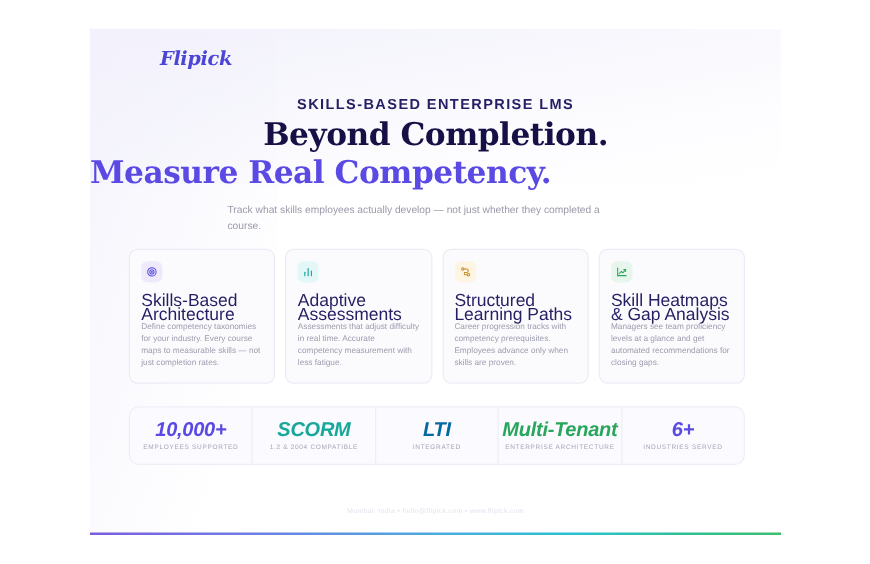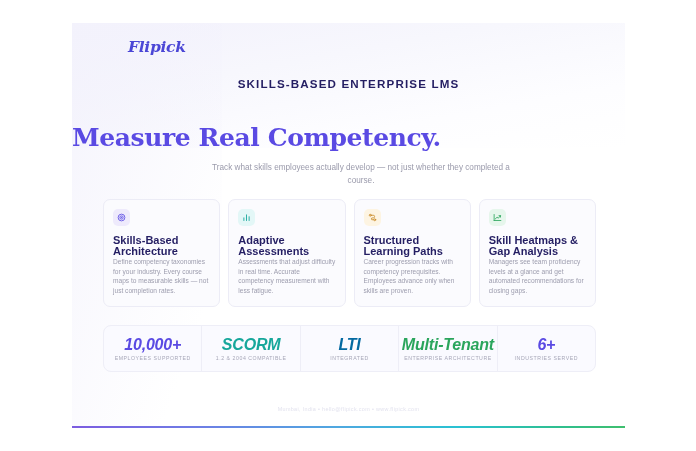--- a/index.html
+++ b/index.html
@@ -72,22 +72,22 @@
     left: 0; top: 100px; width: 553px;
     text-align: left;
     font-family: "DejaVu Serif", serif;
     font-weight: bold;
     font-size: 25px;
     letter-spacing: -0.4px;
     color: #5a4ae3;
   }
   .sub {
     position: absolute;
-    left: 134px; top: 139px; width: 310px;
-    text-align: center;
+    left: 110px; top: 139px; width: 310px;
+    text-align: left;
     font-size: 8.2px;
     line-height: 12.5px;
     color: #9a9aab;
   }
 
   
   .cards {
     position: absolute;
     left: 31px; top: 176px;
     width: 493px;
@@ -108,22 +108,22 @@
     border-radius: 5px;
     display: flex; align-items: center; justify-content: center;
     margin-bottom: 9px;
   }
   .badge svg { display:block; }
   .b-purple { background: #eeeafc; }
   .b-teal   { background: #e3f7f7; }
   .b-amber  { background: #fdf4e2; }
   .b-green  { background: #e6f6ec; }
   .card-title {
-    font-size: 11px;
-    font-weight: bold;
+    font-size: 14px;
+    font-weight: normal;
     color: #241e63;
     line-height: 11px;
     margin-bottom: 0;
   }
   .card-body {
     font-size: 6.6px;
     line-height: 9.6px;
     color: #9d9dae;
   }
 
@@ -181,20 +181,21 @@
 
 <div id="stage">
   <div class="slide">
 
     <div class="slide-headerwash"></div>
     <div class="slide-leftwash"></div>
 
     <div class="logo">Flipick</div>
 
     <div class="eyebrow">SKILLS-BASED ENTERPRISE LMS</div>
+    <div class="h1a">Beyond Completion.</div>
     <div class="h1b">Measure Real Competency.</div>
     <div class="sub">Track what skills employees actually develop — not just whether they completed a course.</div>
 
     <div class="cards">
 
       <div class="card">
         <div class="badge b-purple">
           <svg width="9" height="9" viewBox="0 0 24 24" fill="none" stroke="#5a4ae3" stroke-width="2.2">
             <circle cx="12" cy="12" r="9"></circle>
               <circle cx="12" cy="12" r="4.5"></circle>

